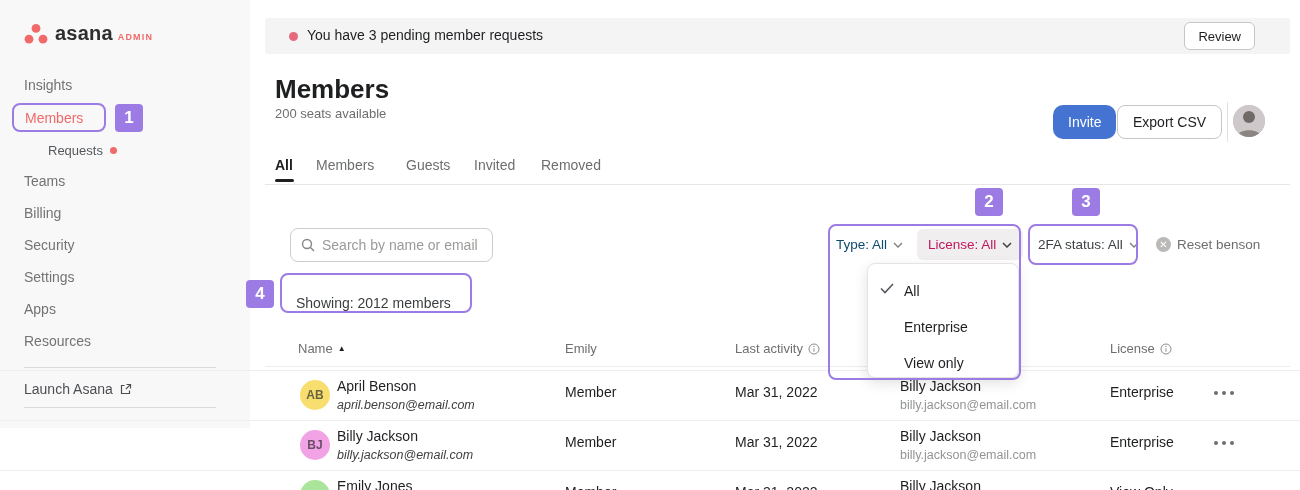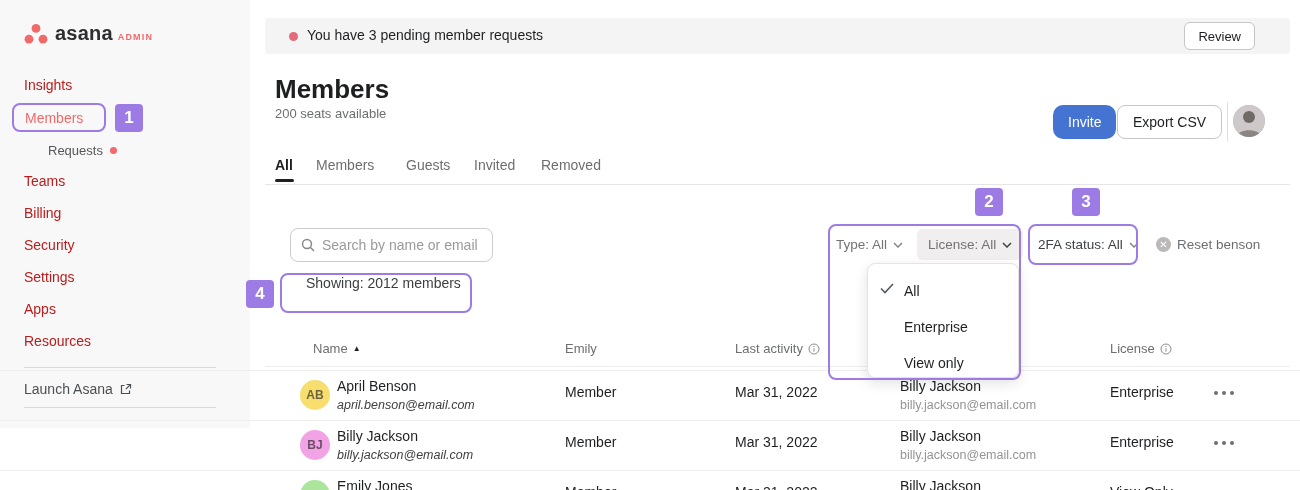--- a/index.html
+++ b/index.html
@@ -5,21 +5,21 @@
   * { margin:0; padding:0; box-sizing:border-box; }
   html,body { background:#fff; }
   body { font-family:"Liberation Sans", sans-serif; color:#1E1F21; }
   #screen { position:relative; width:1300px; height:490px; background:#fff; overflow:hidden; }
 
   
   .sidebar { position:absolute; left:0; top:0; width:250px; height:428px; background:#F9F8F8; }
   .logo { position:absolute; left:24px; top:22px; display:flex; align-items:center; }
   .brand { font-size:20px; font-weight:700; color:#2E2E30; letter-spacing:.2px; margin-left:7px; }
   .brand-suffix { font-size:9px; font-weight:700; color:#F06A6A; letter-spacing:1.2px; margin-left:5px; margin-top:6px; }
-  .nav-item { position:absolute; left:24px; font-size:14px; color:#b91c1c; cursor:pointer; white-space:nowrap; }
+  .nav-item { position:absolute; left:24px; font-size:14px; color:#737373; cursor:pointer; white-space:nowrap; }
   .member-box { position:absolute; left:12px; top:103px; width:94px; height:29px; border:2px solid #9C7CE4; border-radius:8px; display:flex; align-items:center; padding-left:11px; }
   .member-box span { font-size:14px; color:#F06A6A; }
   .requests { position:absolute; left:48px; top:143px; font-size:13px; color:#55585B; display:flex; align-items:center; }
   .req-dot { width:7px; height:7px; border-radius:50%; background:#F06A6A; margin-left:7px; }
   .side-div { position:absolute; left:24px; width:192px; height:1px; background:#DCD9D8; }
   .launch { position:absolute; left:24px; top:381px; font-size:14px; color:#4C4F52; display:flex; align-items:center; gap:7px; cursor:pointer; }
 
   
   .banner { position:absolute; left:265px; top:18px; width:1025px; height:36px; background:#F5F4F4; border-radius:3px; }
   .banner-dot { position:absolute; left:24px; top:14px; width:9px; height:9px; border-radius:50%; background:#E56A7B; }
@@ -37,27 +37,27 @@
   
   .tab { position:absolute; top:157px; font-size:14px; color:#6D6E6F; cursor:pointer; }
   .tab.active { color:#1E1F21; font-weight:700; }
   .tab-underline { position:absolute; left:275px; top:179px; width:19px; height:3px; background:#1E1F21; border-radius:2px; }
   .tabs-div { position:absolute; left:265px; top:184px; width:1025px; height:1px; background:#E8E5E5; }
 
   
   .search-box { position:absolute; left:290px; top:228px; width:203px; height:34px; border:1px solid #CFCBCB; border-radius:8px; background:#fff; display:flex; align-items:center; padding-left:10px; }
   .search-box input { border:none; outline:none; font-size:14px; color:#1E1F21; width:160px; margin-left:7px; background:transparent; font-family:"Liberation Sans",sans-serif; }
   .search-box input::placeholder { color:#9C9A98; }
-  .type-filter { position:absolute; left:836px; top:237px; font-size:13.5px; color:#737373; display:flex; align-items:center; gap:6px; cursor:pointer; }
-  .license-filter { position:absolute; left:917px; top:229px; height:31px; background:#F0EEEE; border-radius:6px; padding:0 11px; font-size:13.5px; color:#737373; display:flex; align-items:center; gap:6px; cursor:pointer;text-align:right; }
+  .type-filter { position:absolute; left:836px; top:237px; font-size:13.5px; color:#0c4a6e; display:flex; align-items:center; gap:6px; cursor:pointer; }
+  .license-filter { position:absolute; left:917px; top:229px; height:31px; background:#F0EEEE; border-radius:6px; padding:0 11px; font-size:13.5px; color:#be185d; display:flex; align-items:center; gap:6px; cursor:pointer;text-align:right; }
   .twofa-filter { position:absolute; left:1038px; top:237px; font-size:13.5px; color:#3F4245; display:flex; align-items:center; gap:6px; cursor:pointer; }
   .reset-filters { position:absolute; left:1156px; top:237px; display:flex; align-items:center; gap:6px; cursor:pointer; }
   .reset-icon { width:15px; height:15px; border-radius:50%; background:#BBB8B8; color:#fff; font-size:10px; line-height:15px; text-align:center; }
   .reset-label { font-size:13.5px; color:#6D6E6F; }
-  .showing-box { position:absolute; left:280px; top:273px; width:192px; height:40px; border:2px solid #9C7CE4; border-radius:8px; display:flex; align-items:flex-start; padding-left:24px; background:#fff; }
+  .showing-box { position:absolute; left:280px; top:273px; width:192px; height:40px; border:2px solid #9C7CE4; border-radius:8px; display:flex; align-items:flex-end; padding-left:14px; background:#fff; }
   .showing-box span { font-size:14px; color:#3B3E41; }
 
   
   .menu { position:absolute; left:867px; top:263px; width:152px; height:115px; background:#fff; border:1px solid #E6E3E3; border-radius:8px; box-shadow:0 5px 14px rgba(0,0,0,.12); z-index:20; padding-top:9px; }
   .menu-item { position:relative; height:36px; display:flex; align-items:center; padding-left:36px; font-size:14px; color:#1E1F21; cursor:pointer; }
   .menu-check { position:absolute; left:12px; top:10px; }
 
   
   .ann-box { position:absolute; border:2px solid #9C7CE4; border-radius:8px; z-index:30; pointer-events:none; }
   .ann-badge { position:absolute; width:28px; height:28px; background:#9C7CE4; border-radius:4px; color:#fff; font-size:17px; font-weight:700; display:flex; align-items:center; justify-content:center; z-index:31; }
@@ -197,21 +197,21 @@
 
   <div class="reset-filters">
     <span class="reset-icon">✕</span>
     <span class="reset-label">Reset benson</span>
   </div>
 
   <div class="showing-box">
     <span>Showing: 2012 members</span>
   </div>
 
-  <div class="th" style="left:313px;justify-content:center;">
+  <div class="th" style="left:298px;justify-content:center;">
     <span>Name</span>
     <span class="sort-arrow">▲</span>
   </div>
   <div class="th" style="left:565px;">Emily</div>
   <div class="th" style="left:735px;">
     <span>Last activity</span>
     <span>
       <svg width="12" height="12" viewBox="0 0 12 12" fill="none" stroke="#8A8C8E" stroke-width="1">
         <circle cx="6" cy="6" r="5"></circle>
           <path d="M6 5.2 V8.7"></path>

